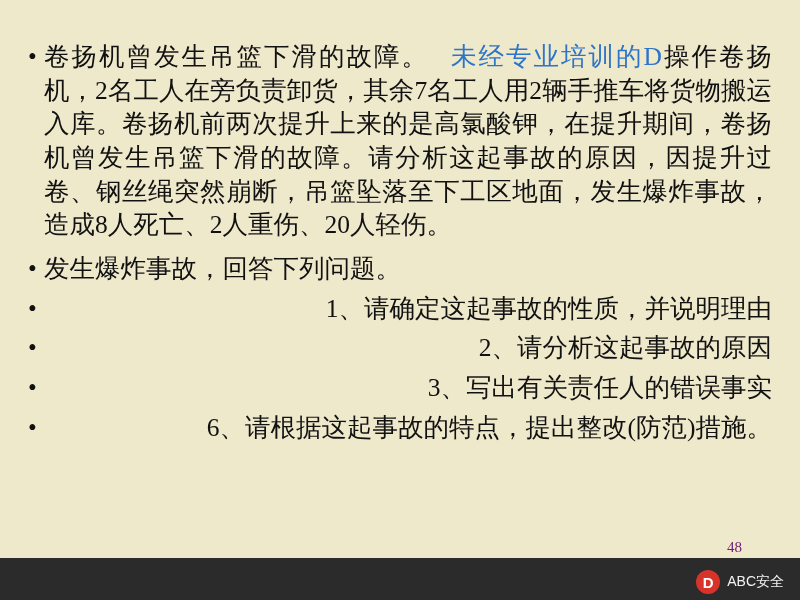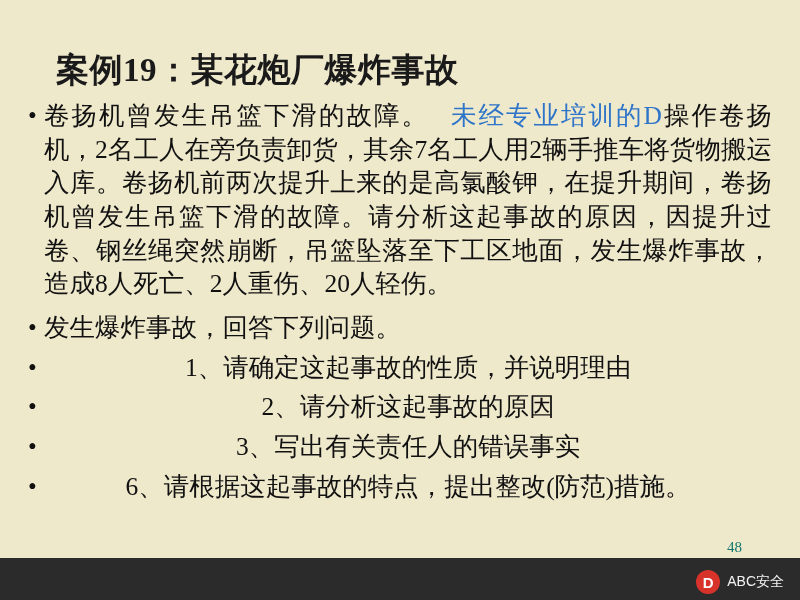--- a/index.html
+++ b/index.html
@@ -64,21 +64,21 @@
     color: #2e74c8;
     margin-left: 22px;
   }
   .spaced {
     margin-top: 10px;
   }
   .q-item {
     margin-top: 6px;
   }
   .q-item .bullet-text {
-    text-align: center;
+    text-align: right;
   }
   .footer-bar {
     position: absolute;
     left: 0;
     bottom: 0;
     width: 800px;
     height: 42px;
     background: #2b2b2b;
   }
   .watermark {
@@ -103,29 +103,28 @@
     display: flex;
     align-items: center;
     justify-content: center;
     font-family: "Liberation Sans", sans-serif;
   }
   .page-num {
     position: absolute;
     right: 58px;
     bottom: 44px;
     font-size: 15px;
-    color: #0f766e;
+    color: #701a75;
     font-family: "Liberation Serif", serif;
   }
 </style>
 </head>
 <body>
 
 <div class="slide">
-  <div class="slide-title">案例19：某花炮厂爆炸事故</div>
   <ul class="body-list" id="body-list">
       <li class="bullet-item para-1">
         <span class="bullet-dot">•</span>
         <span class="bullet-text"><span>卷扬机曾发生吊篮下滑的故障。</span><span class="hl">未经专业培训的D</span><span>操作卷扬机，2名工人在旁负责卸货，其余7名工人用2辆手推车将货物搬运入库。卷扬机前两次提升上来的是高氯酸钾，在提升期间，卷扬机曾发生吊篮下滑的故障。请分析这起事故的原因，因提升过卷、钢丝绳突然崩断，吊篮坠落至下工区地面，发生爆炸事故，造成8人死亡、2人重伤、20人轻伤。</span></span>
       </li>
       <li class="bullet-item spaced">
         <span class="bullet-dot">•</span>
         <span class="bullet-text"><span>发生爆炸事故，回答下列问题。</span></span>
       </li>
       <li class="bullet-item q-item">

